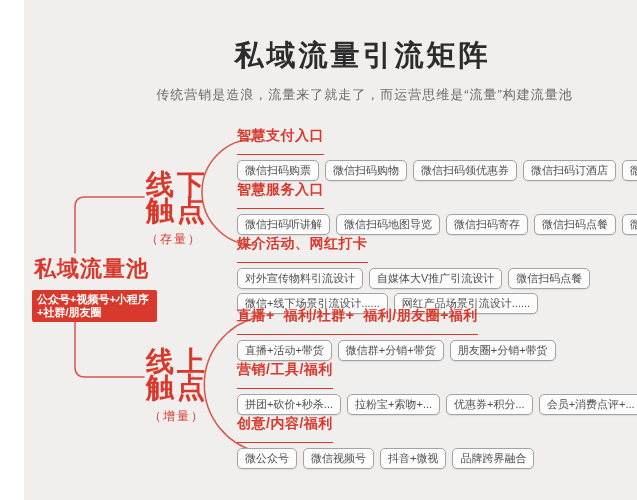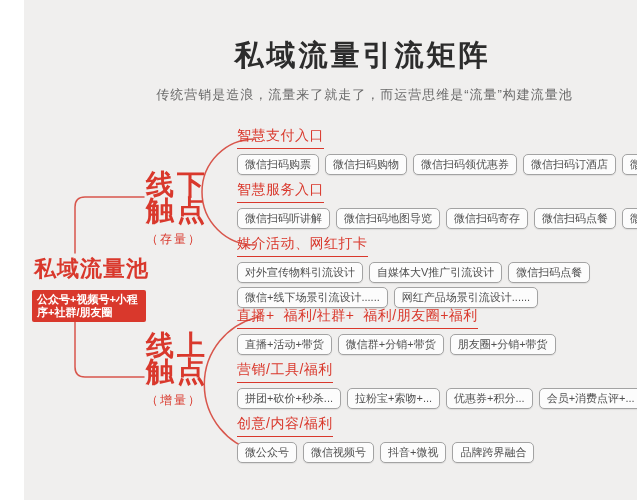--- a/index.html
+++ b/index.html
@@ -24,45 +24,45 @@
   }
   .subtitle{
     position:absolute;top:86px;left:0;right:0;margin:0;
     text-align:center;transform:translateX(22px);
     font-size:13px;color:#696969;letter-spacing:1px;
   }
 
   .root{position:absolute;left:8px;top:254px;width:130px;}
   .root-title{font-size:22px;font-weight:800;color:var(--accent);letter-spacing:1px;margin-left:2px;}
   .root-box{
-    margin-top:6px;width:114px;box-sizing:border-box;
+    margin-top:6px;width:125px;box-sizing:border-box;
     background:var(--accent);color:#fff;
     font-size:11px;font-weight:700;line-height:1.2;
     padding:3px 5px;border-radius:2px;
   }
 
   .branch{position:absolute;left:122px;color:var(--accent);}
   .b-offline{top:172px;}
-  .b-online{top:333px;}
+  .b-online{top:349px;text-align:center;}
   .branch-label{
     width:62px;font-size:28px;font-weight:800;line-height:0.92;
     letter-spacing:3px;word-break:break-all;
   }
   .branch-sub{margin-top:7px;font-size:12px;letter-spacing:2px;font-weight:400;}
 
   .sec{position:absolute;left:213px;}
   .s1{top:126px;}
   .s2{top:180px;}
   .s3{top:234px;}
   .s4{top:306px;}
   .s5{top:360px;}
   .s6{top:414px;}
   .sec-header{
-    display:inline-block;font-size:14px;font-weight:400;color:var(--accent);
-    letter-spacing:0.5px;padding-bottom:3px;border-bottom:1px solid var(--accent);
+    display:inline-block;font-size:14px;font-weight:700;color:var(--accent);
+    letter-spacing:0.5px;padding-bottom:9px;border-bottom:1px solid var(--accent);
     white-space:pre;
     text-align:right;
   }
   .rows{margin-top:5px;}
   .chip-row{display:flex;gap:6px;margin-bottom:4px;align-items:center;}
   .chip{
     display:inline-block;background:#fcfcfc;color:#4f4f4f;
     border:1px solid #a3a3a3;border-radius:5px;
     font-size:11px;line-height:1;padding:4px 7px;white-space:nowrap;
     box-shadow:0 1px 1px rgba(0,0,0,0.08);

